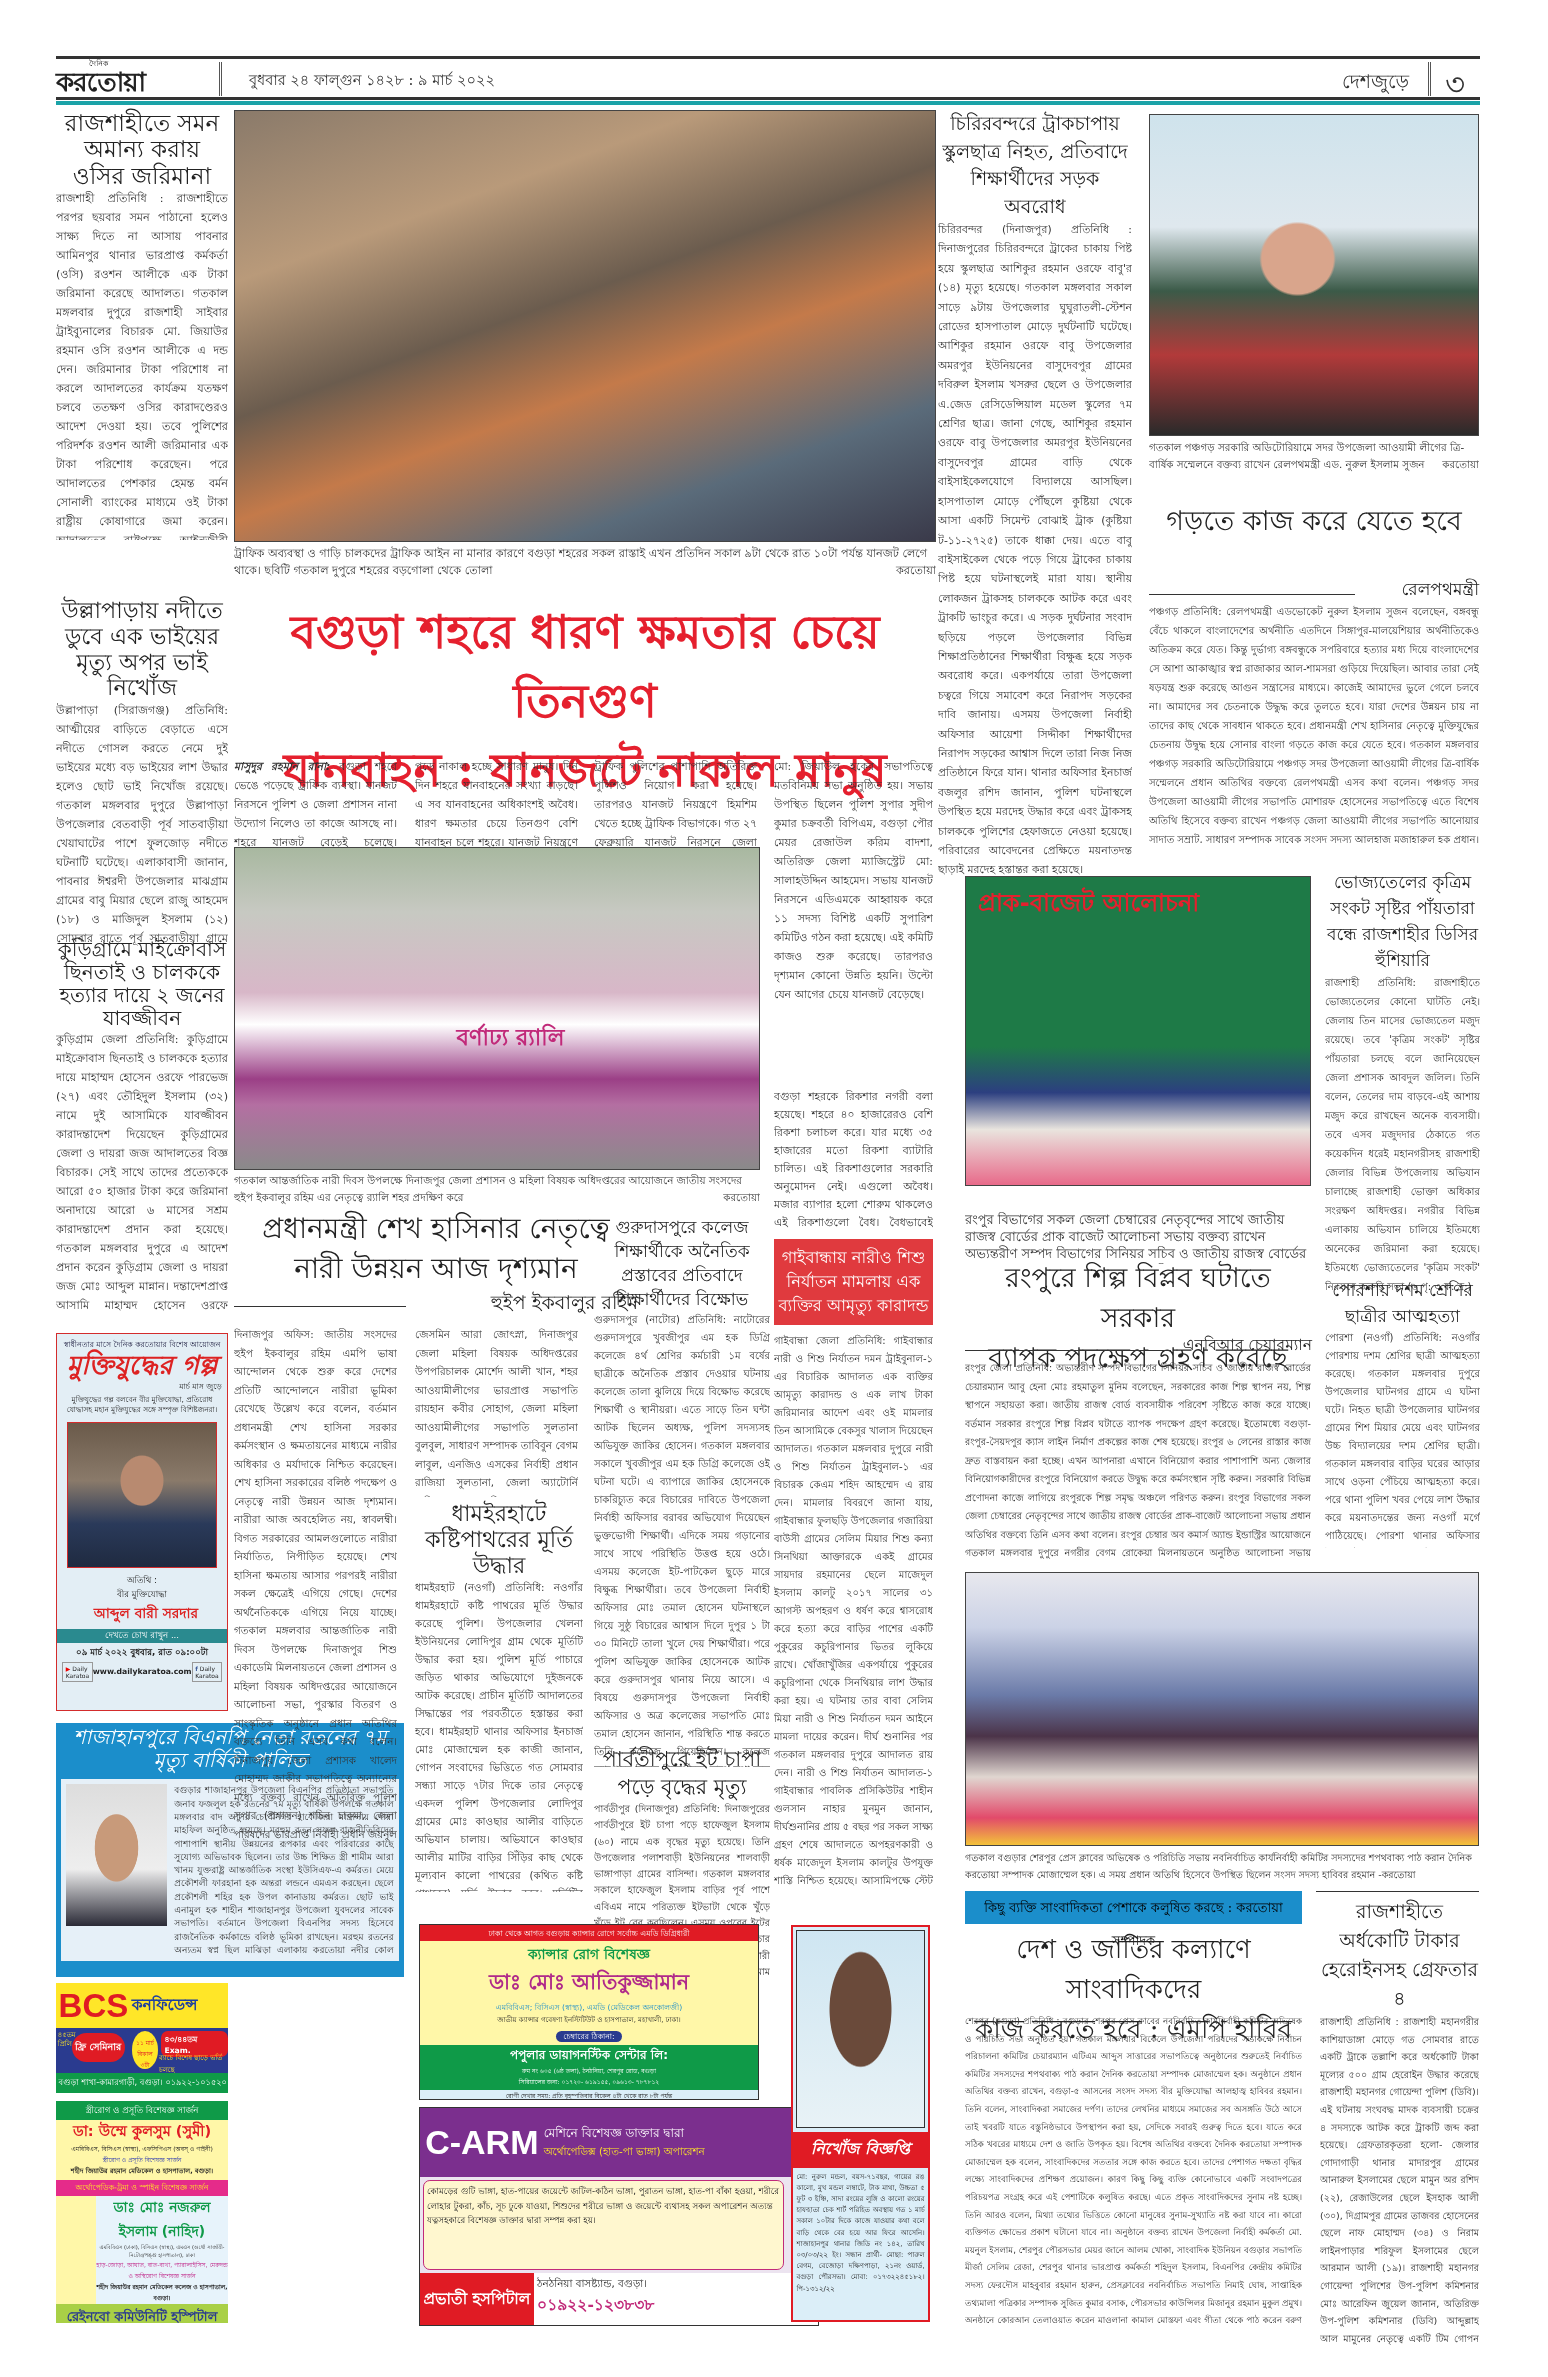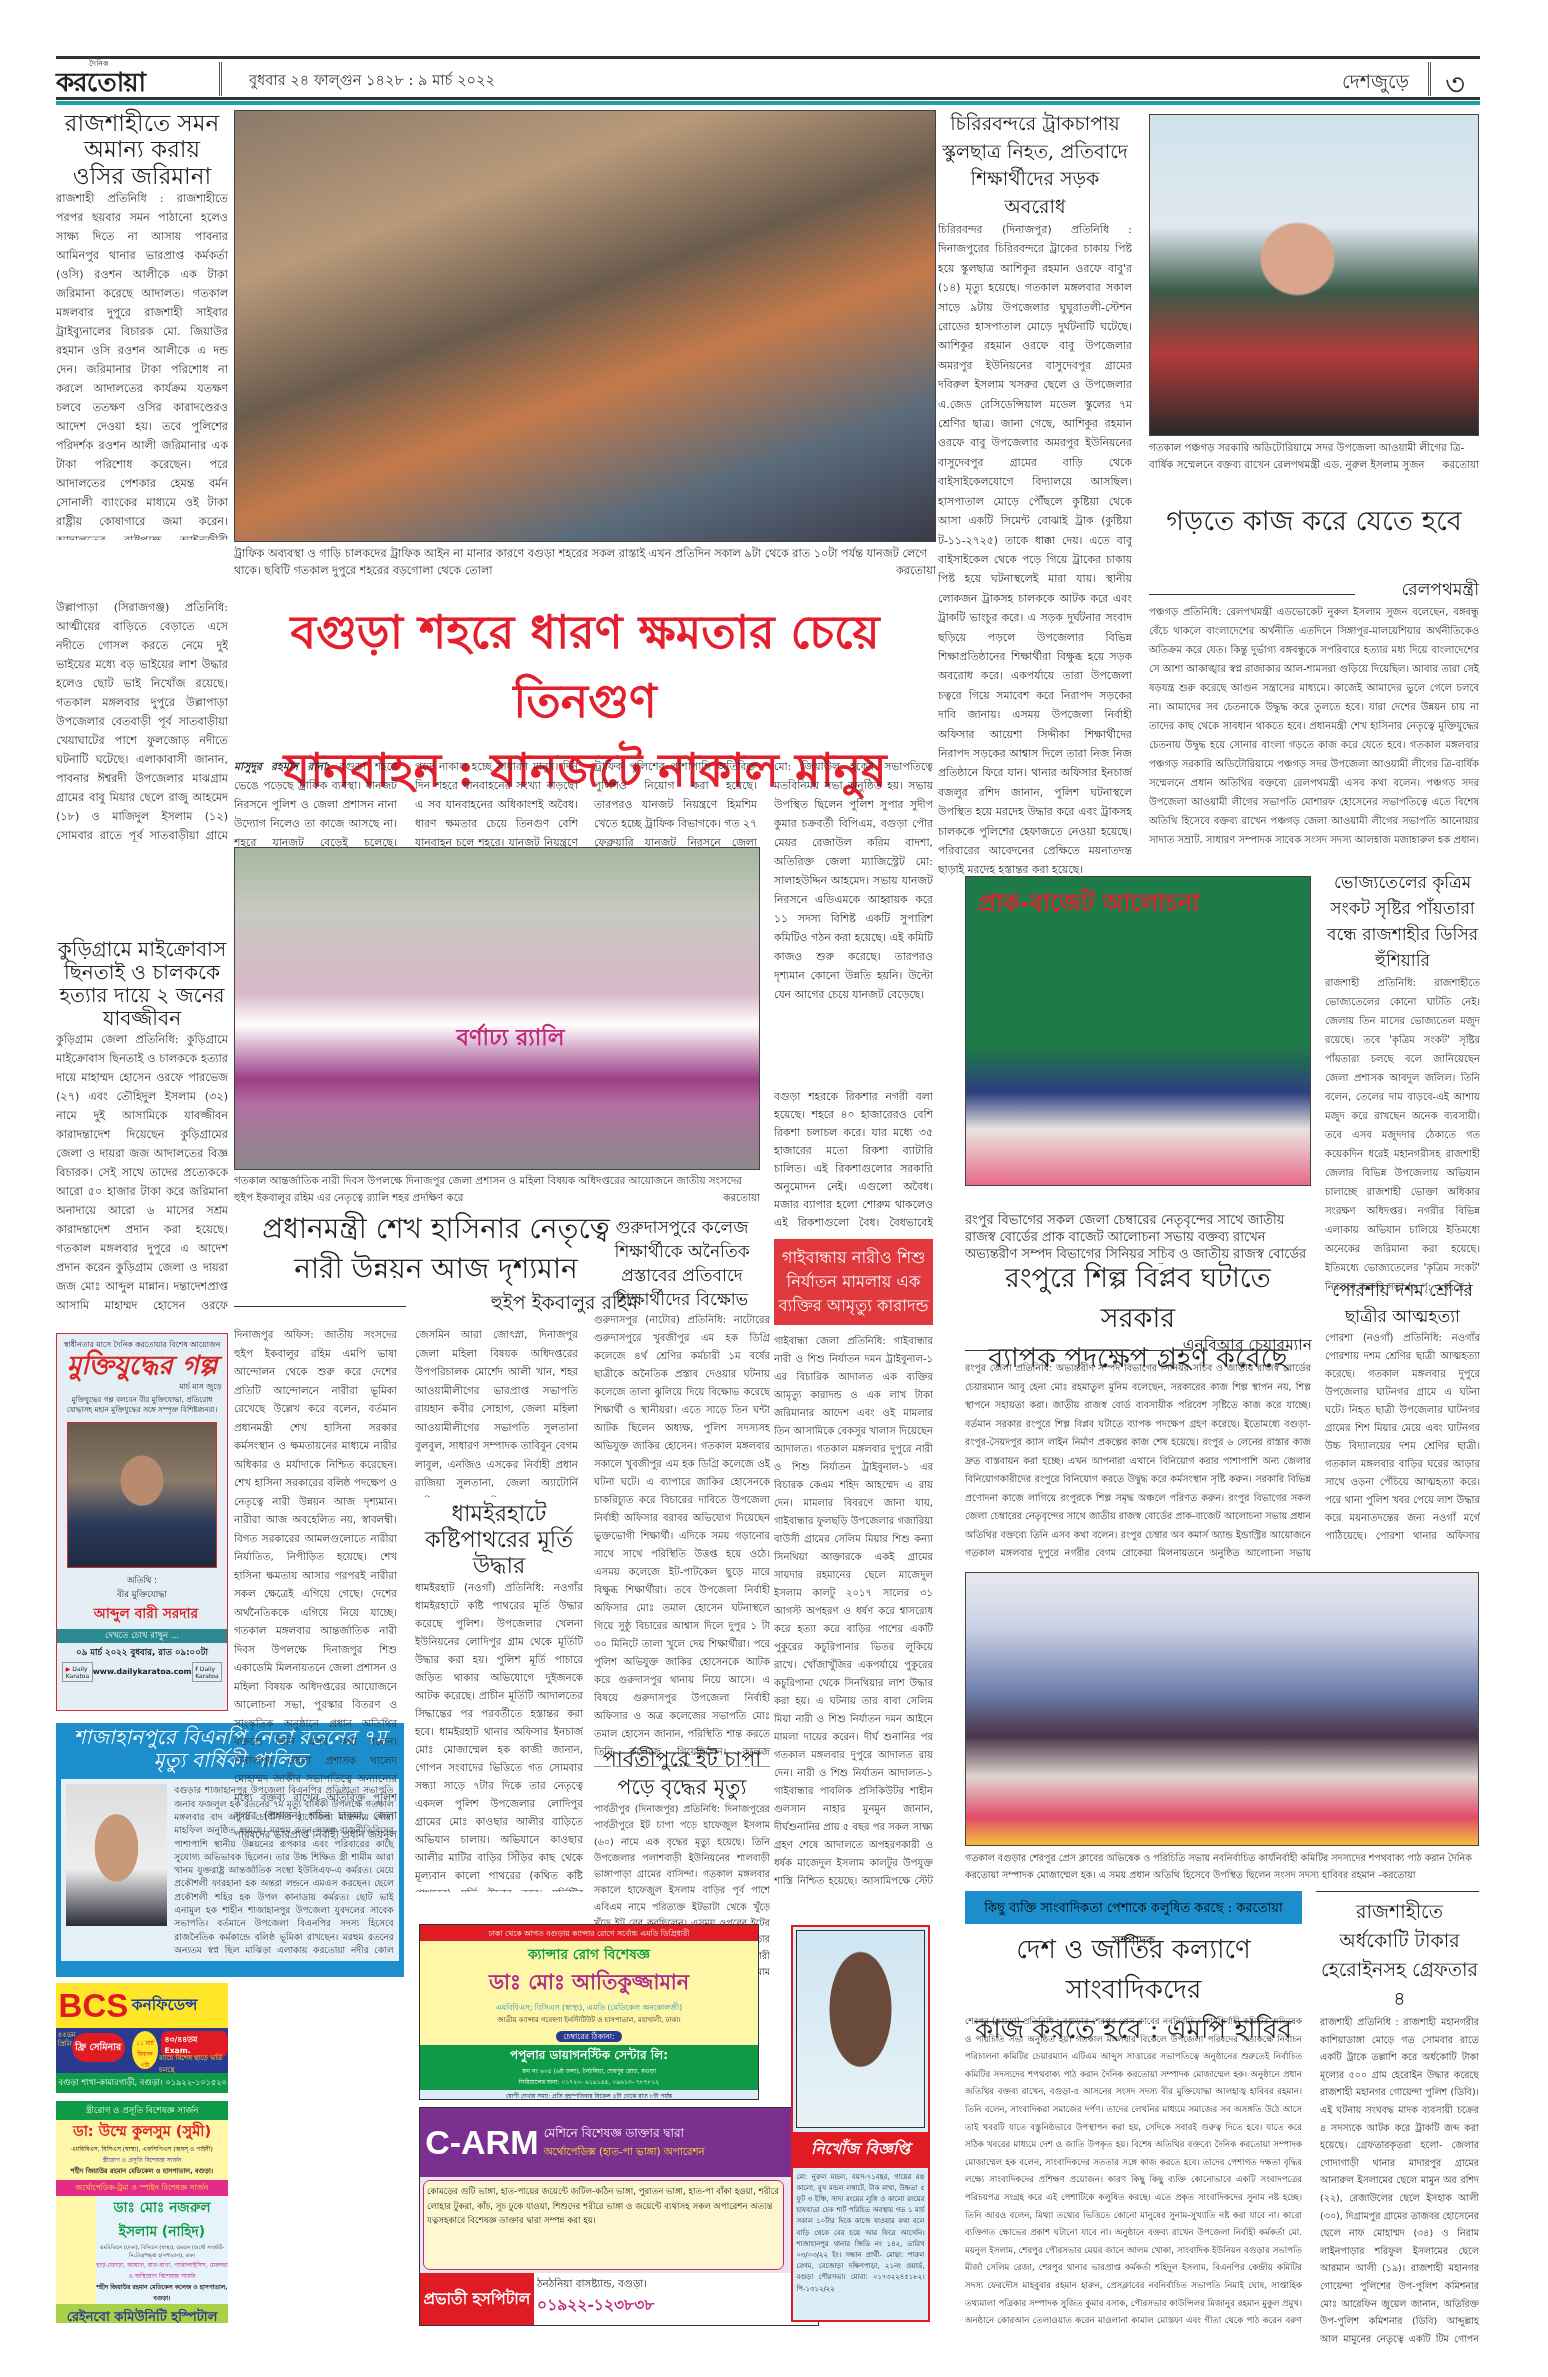--- a/index.html
+++ b/index.html
@@ -53,20 +53,21 @@
 
 <div class="abs" style="left:56px;top:110px;width:172px;">
   <div class="hl" style="font-size:23px;">রাজশাহীতে সমন অমান্য করায় ওসির জরিমানা</div>
   <div class="body" style="height:351px;font-size:11.2px;">
     <span>রাজশাহী প্রতিনিধি : রাজশাহীতে পরপর ছয়বার সমন পাঠানো হলেও সাক্ষ্য দিতে না আসায় পাবনার আমিনপুর থানার ভারপ্রাপ্ত কর্মকর্তা (ওসি) রওশন আলীকে এক টাকা জরিমানা করেছে আদালত। গতকাল মঙ্গলবার দুপুরে রাজশাহী সাইবার ট্রাইব্যুনালের বিচারক মো. জিয়াউর রহমান ওসি রওশন আলীকে এ দন্ড দেন। জরিমানার টাকা পরিশোধ না করলে আদালতের কার্যক্রম যতক্ষণ চলবে ততক্ষণ ওসির কারাদণ্ডেরও আদেশ দেওয়া হয়। তবে পুলিশের পরিদর্শক রওশন আলী জরিমানার এক টাকা পরিশোধ করেছেন। পরে আদালতের পেশকার হেমন্ত বর্মন সোনালী ব্যাংকের মাধ্যমে ওই টাকা রাষ্ট্রীয় কোষাগারে জমা করেন। আদালতের রাষ্ট্রপক্ষে আইনজীবী ইসমত আরা এ তথ্য নিশ্চিত করেছেন। তিনি জানান, রওশন আলী আগে পাবনা জেলা পুলিশের গোয়েন্দা শাখায় (ডিবি) কর্মরত ছিলেন। ২০১৮ সালে ও অভিযোগ নিয়ে ফেসবুকে গুজব ছড়ানোর অভিযোগে এক যুবককে আটক করে তখন তিনি একটি মামলা করেন।</span>
     
   </div>
 </div>
 
 <div class="abs" style="left:56px;top:598px;width:172px;">
+  <div class="hl" style="font-size:22.4px;">উল্লাপাড়ায় নদীতে ডুবে এক ভাইয়ের মৃত্যু অপর ভাই নিখোঁজ</div>
   <div class="body" style="height:246px;font-size:11.2px;">
     <span>উল্লাপাড়া (সিরাজগঞ্জ) প্রতিনিধি: আত্মীয়ের বাড়িতে বেড়াতে এসে নদীতে গোসল করতে নেমে দুই ভাইয়ের মধ্যে বড় ভাইয়ের লাশ উদ্ধার হলেও ছোট ভাই নিখোঁজ রয়েছে। গতকাল মঙ্গলবার দুপুরে উল্লাপাড়া উপজেলার বেতবাড়ী পূর্ব সাতবাড়ীয়া খেয়াঘাটের পাশে ফুলজোড় নদীতে ঘটনাটি ঘটেছে। এলাকাবাসী জানান, পাবনার ঈশ্বরদী উপজেলার মাঝগ্রাম গ্রামের বাবু মিয়ার ছেলে রাজু আহমেদ (১৮) ও মাজিদুল ইসলাম (১২) সোমবার রাতে পূর্ব সাতবাড়ীয়া গ্রামে তাদের আত্মীয় মানিক হোসেনের বাড়িতে বেড়াতে এসেছিলেন।</span>
     
   </div>
 </div>
 
 <div class="abs" style="left:56px;top:938px;width:172px;">
   <div class="hl" style="font-size:20px;">কুড়িগ্রামে মাইক্রোবাস ছিনতাই ও চালককে হত্যার দায়ে ২ জনের যাবজ্জীবন</div>
   <div class="body" style="height:284px;font-size:11.2px;">
     <span>কুড়িগ্রাম জেলা প্রতিনিধি: কুড়িগ্রামে মাইক্রোবাস ছিনতাই ও চালককে হত্যার দায়ে মাহাম্মদ হোসেন ওরফে পারভেজ (২৭) এবং তৌহিদুল ইসলাম (৩২) নামে দুই আসামিকে যাবজ্জীবন কারাদন্তাদেশ দিয়েছেন কুড়িগ্রামের জেলা ও দায়রা জজ আদালতের বিজ্ঞ বিচারক। সেই সাথে তাদের প্রত্যেককে আরো ৫০ হাজার টাকা করে জরিমানা অনাদায়ে আরো ৬ মাসের সশ্রম কারাদন্তাদেশ প্রদান করা হয়েছে। গতকাল মঙ্গলবার দুপুরে এ আদেশ প্রদান করেন কুড়িগ্রাম জেলা ও দায়রা জজ মোঃ আব্দুল মান্নান। দন্তাদেশপ্রাপ্ত আসামি মাহাম্মদ হোসেন ওরফে পারভেজ রংপুর শহরের নিউ</span>

